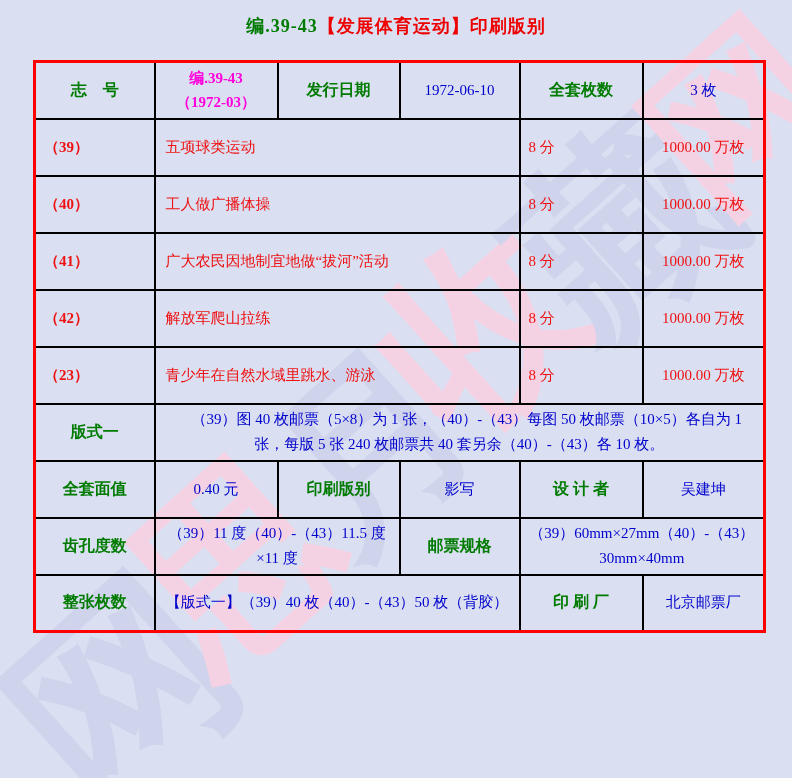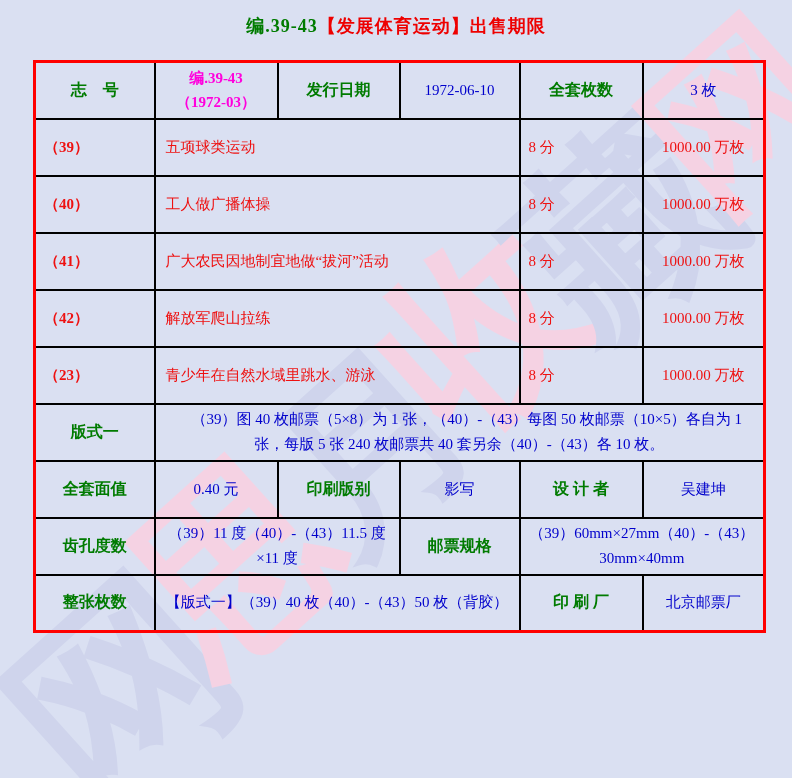--- a/index.html
+++ b/index.html
@@ -71,21 +71,21 @@
 
 <div class="watermark-layer">
   <span class="wm wm1" style="color: rgb(207, 212, 236);">网</span>
   <span class="wm wm2" style="color: rgb(245, 210, 227);">思</span>
   <span class="wm wm3" style="color: rgb(207, 212, 236);">月</span>
   <span class="wm wm4" style="color: rgb(245, 210, 227);">收</span>
   <span class="wm wm5" style="color: rgb(207, 212, 236);">藏</span>
   <span class="wm wm6" style="color: rgb(245, 210, 227);">网</span>
 </div>
 
-<h1 class="title"><span class="t-green">编.39-43</span><span class="t-red">【发展体育运动】出售期限</span></h1>
+<h1 class="title"><span class="t-green">编.39-43</span><span class="t-red">【发展体育运动】印刷版别</span></h1>
 
 <table class="info-table">
   <colgroup>
     <col style="width:120px">
       <col style="width:123px">
       <col style="width:122px">
     <col style="width:120px">
       <col style="width:123px">
       <col style="width:122px">
   </colgroup>

